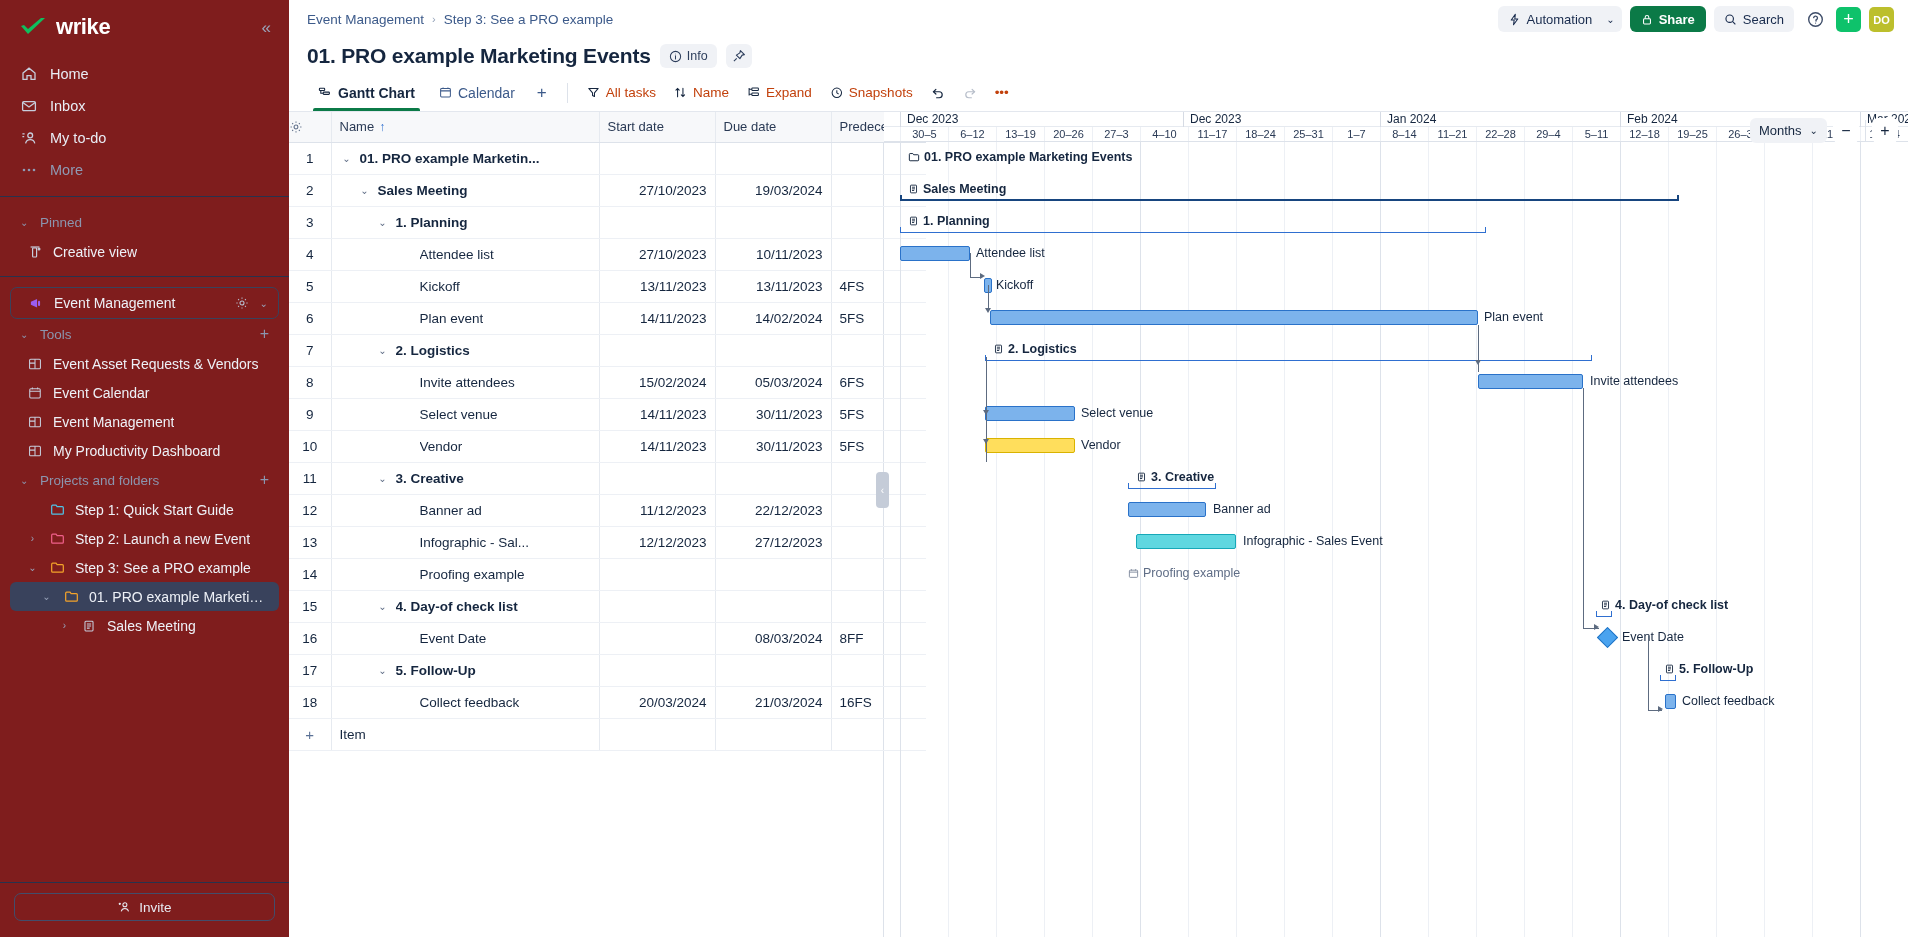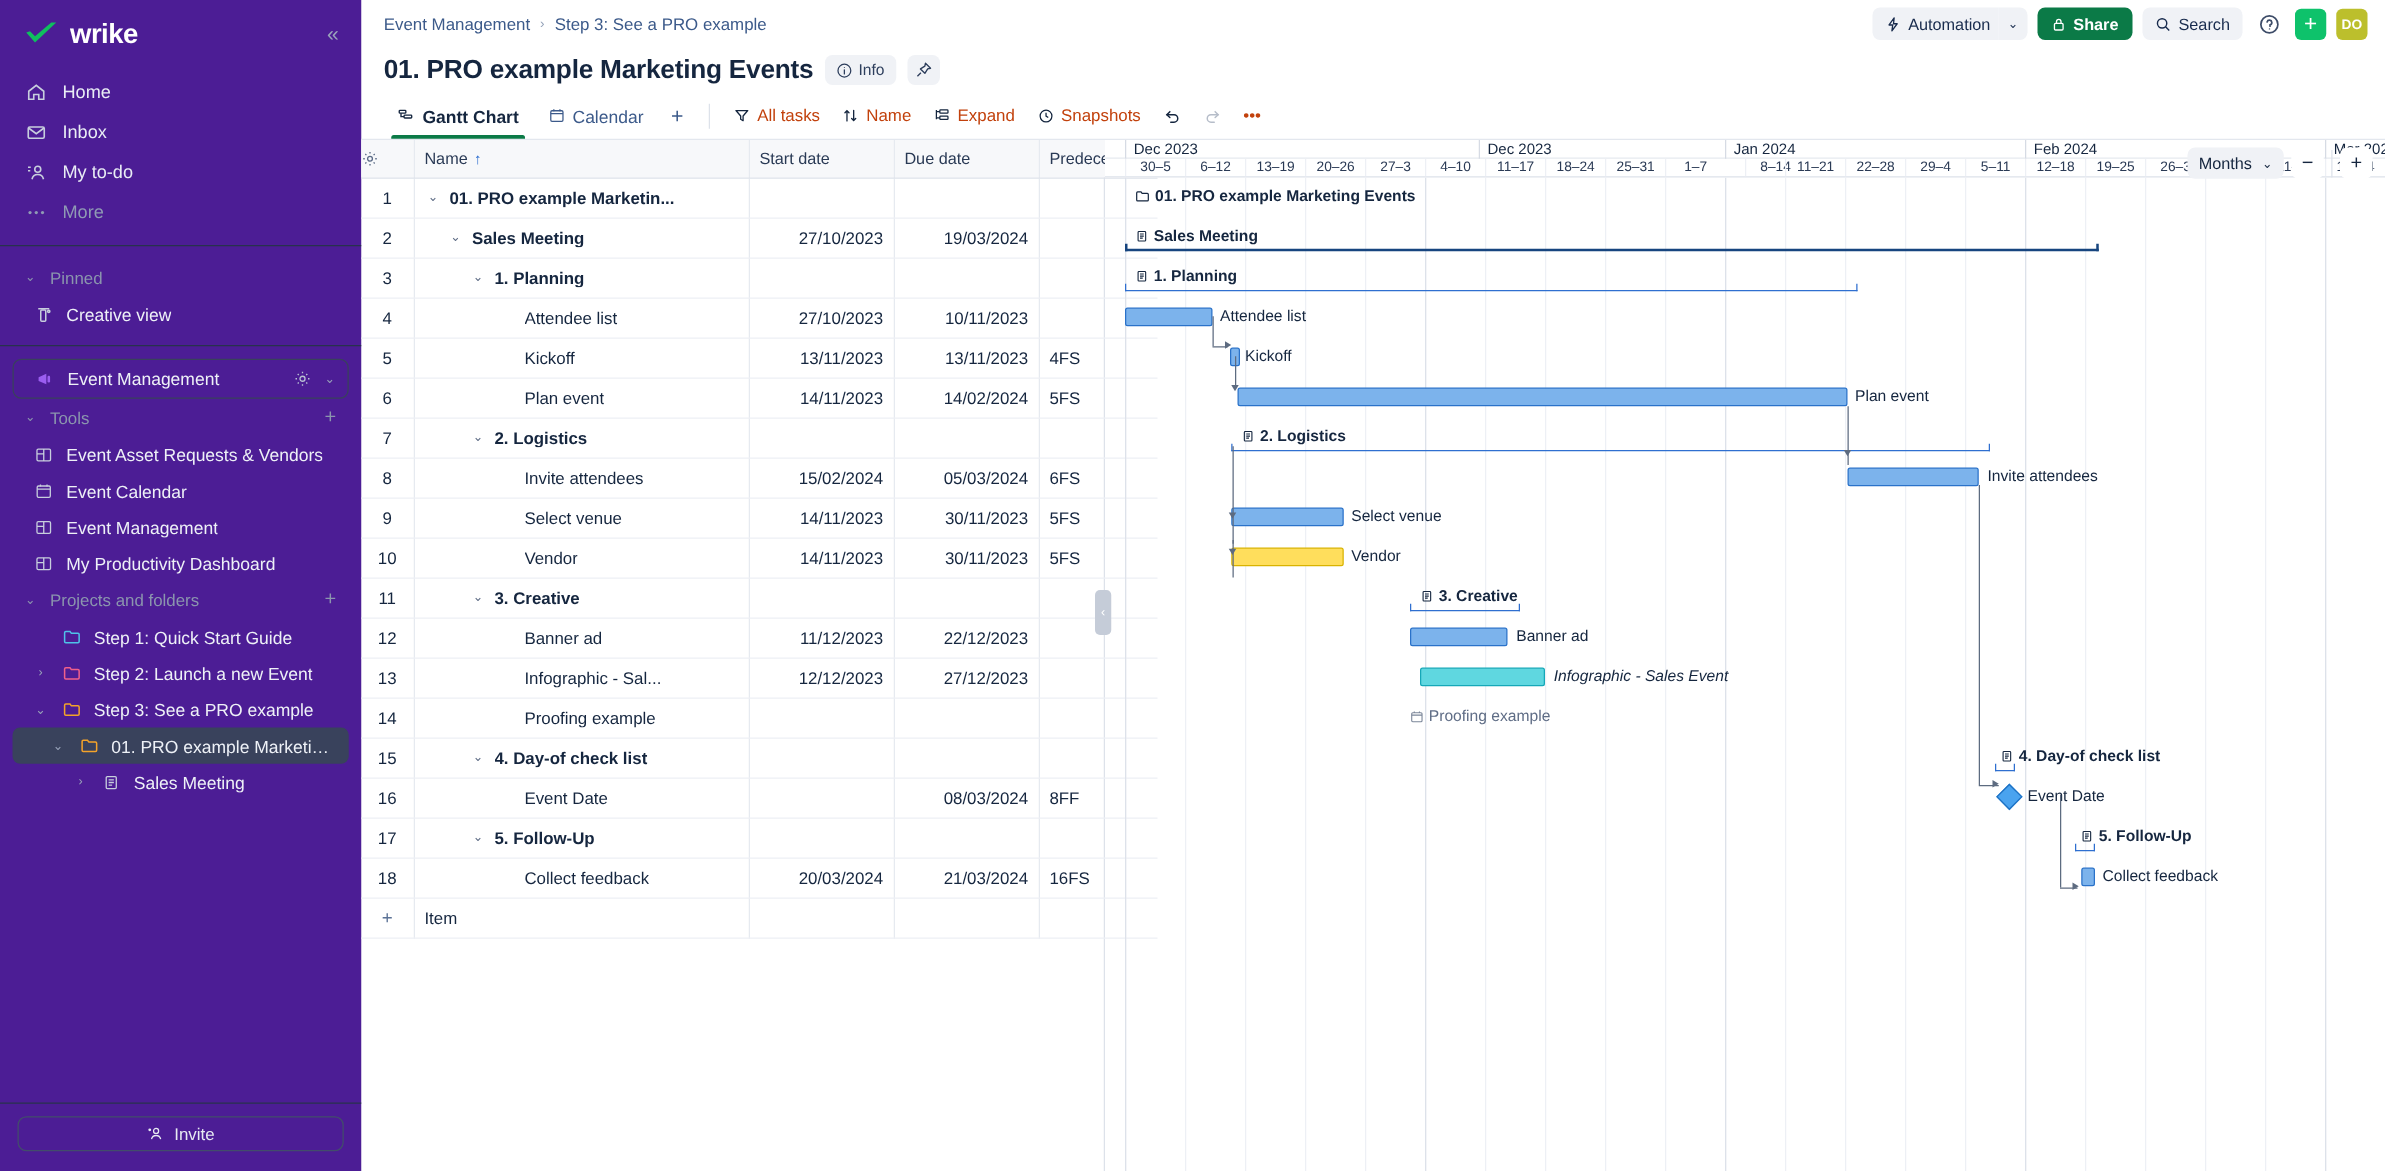--- a/index.html
+++ b/index.html
@@ -8,21 +8,21 @@
     font-family: "Liberation Sans", sans-serif;
     overflow: hidden;
     background: #ffffff;
     color: #15263f;
   }
   .app { display: flex; width: 1908px; height: 937px; }
 
   
   .sidebar {
     width: 289px; height: 937px;
-    background: #4c1d95;
+    background: #7f1d1d;
     color: #ffffff;
     display: flex; flex-direction: column;
     flex: 0 0 289px;
     position: relative;
   }
   .sb-top { display: flex; align-items: center; height: 54px; padding: 0 18px 0 20px; }
   .logo-wrap { display: flex; align-items: center; gap: 9px; flex: 1; }
   .logo-mark { width: 27px; height: 20px; }
   .logo-text { font-size: 22px; font-weight: 700; letter-spacing: -0.4px; color:#fff; }
   .collapse-btn { color: #9aa4bb; font-size: 17px; cursor: pointer; line-height: 1; }
@@ -876,21 +876,21 @@
               <div class="wcell" style="left: 16px; width: 48px;">30–5</div>
               <div class="wcell" style="left: 64px; width: 48px;">6–12</div>
               <div class="wcell" style="left: 112px; width: 48px;">13–19</div>
               <div class="wcell" style="left: 160px; width: 48px;">20–26</div>
               <div class="wcell" style="left: 208px; width: 48px;">27–3</div>
               <div class="wcell" style="left: 256px; width: 48px;">4–10</div>
               <div class="wcell" style="left: 304px; width: 48px;">11–17</div>
               <div class="wcell" style="left: 352px; width: 48px;">18–24</div>
               <div class="wcell" style="left: 400px; width: 48px;">25–31</div>
               <div class="wcell" style="left: 448px; width: 48px;">1–7</div>
-              <div class="wcell" style="left: 496px; width: 48px; margin-left: 16px;">8–14</div>
+              <div class="wcell" style="left: 496px; width: 48px;">8–14</div>
               <div class="wcell" style="left: 544px; width: 48px;">11–21</div>
               <div class="wcell" style="left: 592px; width: 48px;">22–28</div>
               <div class="wcell" style="left: 640px; width: 48px;">29–4</div>
               <div class="wcell" style="left: 688px; width: 48px;">5–11</div>
               <div class="wcell" style="left: 736px; width: 48px;">12–18</div>
               <div class="wcell" style="left: 784px; width: 48px;">19–25</div>
               <div class="wcell" style="left: 832px; width: 48px;">26–3</div>
               <div class="wcell" style="left: 880px; width: 48px;">4–10</div>
               <div class="wcell" style="left: 928px; width: 48px;">11–17</div>
               <div class="wcell" style="left: 976px; width: 48px;">18–24</div>
@@ -978,21 +978,21 @@
                 <svg width="11" height="12" viewBox="0 0 16 16" fill="none" stroke="#15263f" stroke-width="1.3">
                   <rect x="3.6" y="2.4" width="8.8" height="11.2" rx="1"></rect>
                   <path d="M5.8 5.4 H10.2 M5.8 7.8 H10.2 M5.8 10.2 H9"></path>
                 </svg>
               </span><span>3. Creative</span></div>
             <div class="grow" style="top: 352px;"></div>
             <div class="bar" style="left: 244px; width: 78px; top: 360px;"></div>
             <div class="glabel" style="left: 329px; top: 359px;"><span>Banner ad</span></div>
             <div class="grow" style="top: 384px;"></div>
             <div class="bar cyan" style="left: 252px; width: 100px; top: 392px;"></div>
-            <div class="glabel" style="left: 359px; top: 391px; font-style: italic;"><span>Infographic -  Sales Event</span></div>
+            <div class="glabel" style="left: 359px; top: 391px;"><span>Infographic -  Sales Event</span></div>
             <div class="grow" style="top: 416px;"></div>
             <div class="glabel muted" style="left: 244px; top: 423px;"><span class="gicon">
                 <svg width="11" height="11" viewBox="0 0 16 16" fill="none" stroke="#7b8699" stroke-width="1.3">
                   <rect x="2" y="3.2" width="12" height="10.4" rx="1.2"></rect>
                   <path d="M2 6 H14 M5 1.8 V3.6 M11 1.8 V3.6"></path>
                 </svg>
               </span><span>Proofing example</span></div>
             <div class="grow" style="top: 448px;"></div>
             <div class="summary" style="left: 712px; width: 16px; top: 469px;"></div>
             <div class="glabel bold" style="left: 716px; top: 455px;"><span class="gicon">

